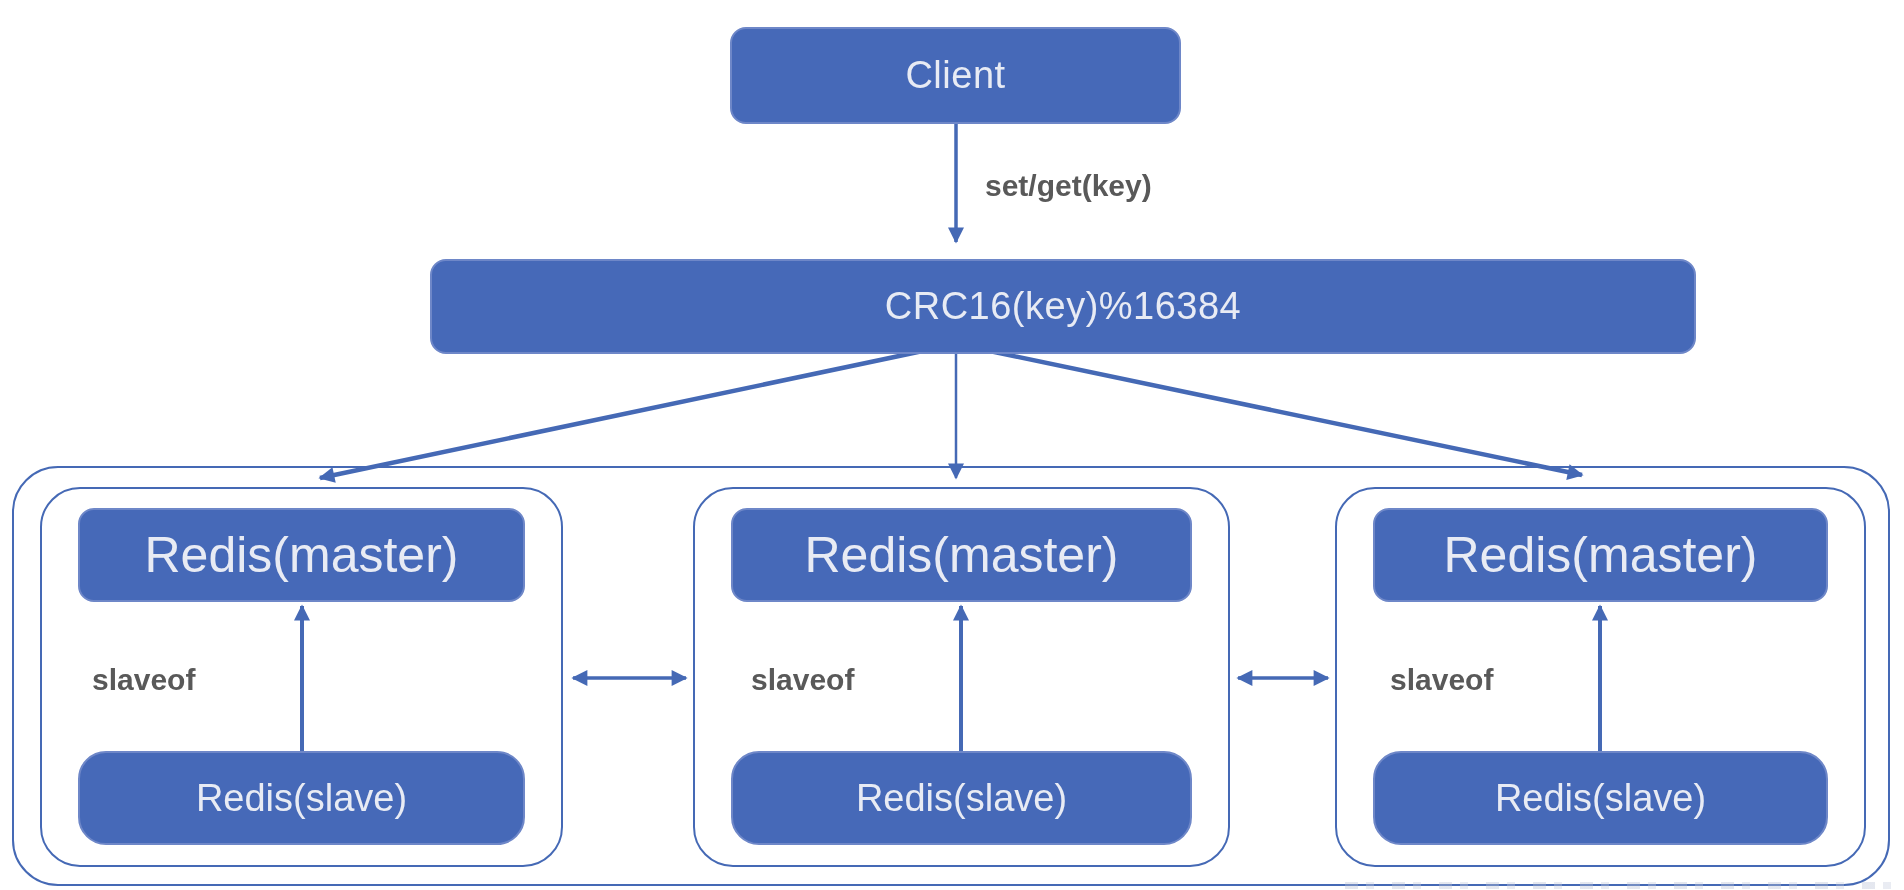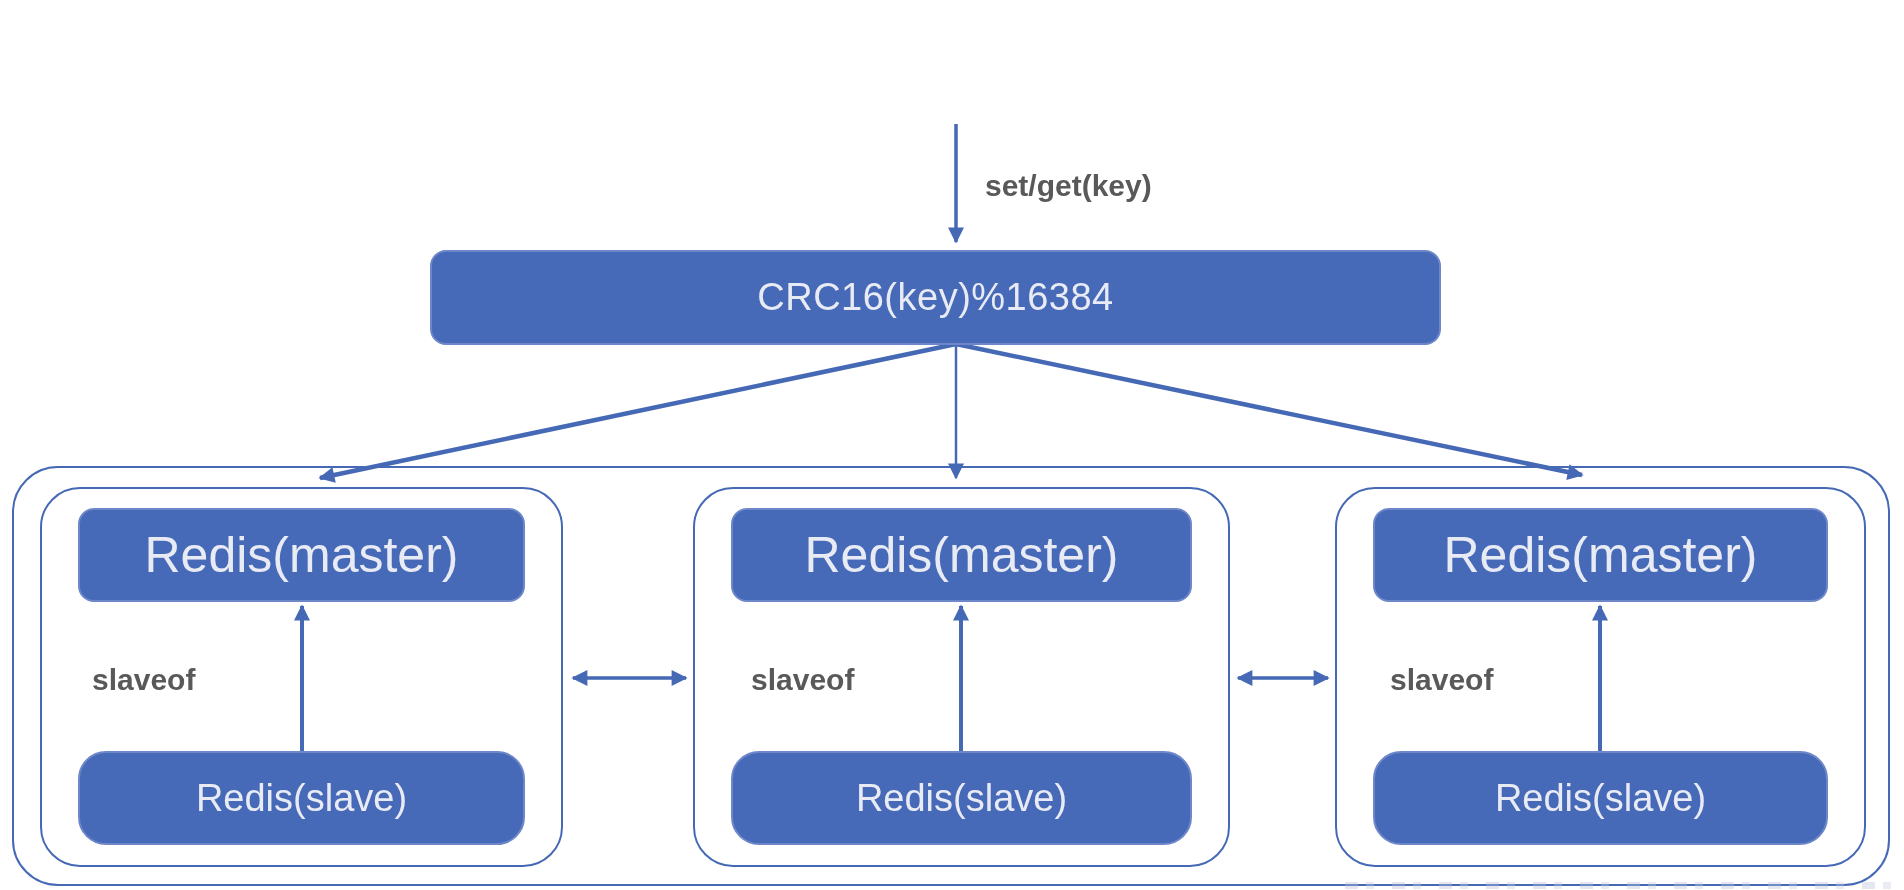--- a/index.html
+++ b/index.html
@@ -15,21 +15,21 @@
     position:relative;width:1904px;height:890px;background:var(--background);
     overflow:hidden;font-family:"Liberation Sans", sans-serif;
   }
   .node{
     position:absolute;display:flex;align-items:center;justify-content:center;
     background:var(--node_fill);border:2px solid var(--node_edge);
     border-radius:16px;color:var(--node_text);font-size:38px;font-weight:400;
     box-sizing:border-box;letter-spacing:.5px;
   }
   .client-node{left:730px;top:27px;width:451px;height:97px;}
-  .hash-node{left:430px;top:250px;width:1011px;height:95px;}
+  .hash-node{left:430px;top:259px;width:1266px;height:95px;}
   .group-border{
     position:absolute;left:12px;top:466px;width:1878px;height:420px;
     border:2px solid var(--stroke);border-radius:46px;box-sizing:border-box;
   }
   .cluster{
     position:absolute;top:487px;height:380px;
     border:2px solid var(--stroke);border-radius:40px;box-sizing:border-box;
   }
   .cluster-1{left:40px;width:523px;}
   .cluster-2{left:693px;width:537px;}
@@ -82,20 +82,23 @@
     <line x1="956" y1="344" x2="1582" y2="475" stroke="#4569B5" stroke-width="4.5" marker-end="url(#arrow)"></line>
 
     <line x1="302" y1="751" x2="302" y2="606" stroke="#4569B5" stroke-width="4" marker-end="url(#arrow)"></line>
     <line x1="961" y1="751" x2="961" y2="606" stroke="#4569B5" stroke-width="4" marker-end="url(#arrow)"></line>
     <line x1="1600" y1="751" x2="1600" y2="606" stroke="#4569B5" stroke-width="4" marker-end="url(#arrow)"></line>
 
     <line x1="573" y1="678" x2="686" y2="678" stroke="#4569B5" stroke-width="3.5" marker-start="url(#arrow)" marker-end="url(#arrow)"></line>
     <line x1="1238" y1="678" x2="1328" y2="678" stroke="#4569B5" stroke-width="3.5" marker-start="url(#arrow)" marker-end="url(#arrow)"></line>
   </svg>
 
+  <div class="node client-node">
+    <span>Client</span>
+  </div>
 
   <div class="edge-label setget-label">set/get(key)</div>
 
   <div class="node hash-node">
     <span>CRC16(key)%16384</span>
   </div>
 
   <div class="group-border"></div>
 
   <div class="cluster cluster-1">

